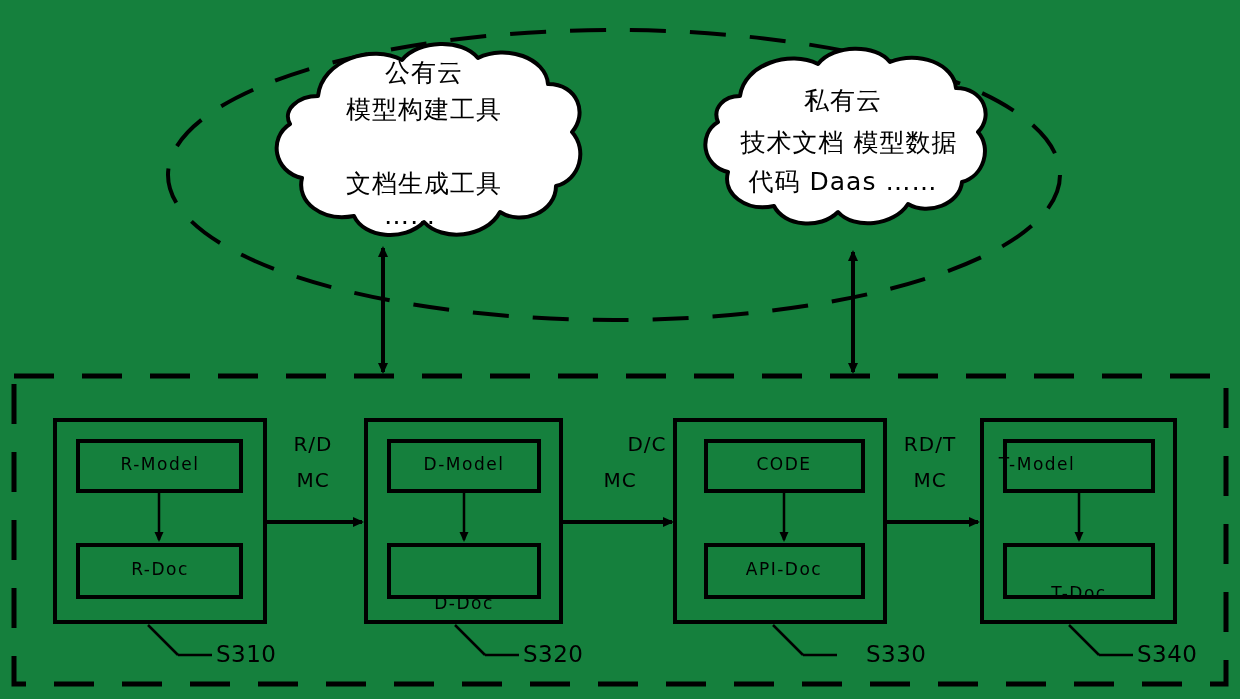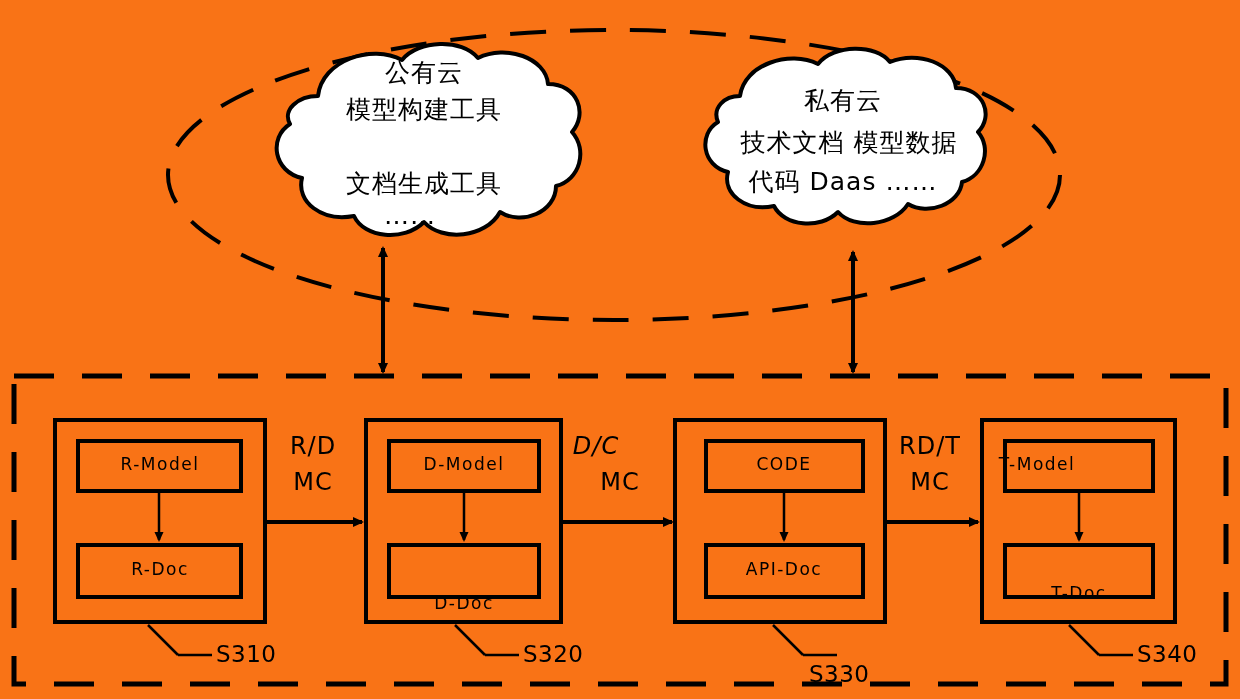--- a/index.html
+++ b/index.html
@@ -7,21 +7,21 @@
     padding: 0;
     background: #ffffff;
   }
   body {
     font-family: "DejaVu Sans", sans-serif;
   }
   #stage {
     position: relative;
     width: 1240px;
     height: 699px;
-    background: #f97316;
+    background: #15803d;
     overflow: hidden;
   }
   svg.layer {
     position: absolute;
     top: 0;
     left: 0;
     width: 1240px;
     height: 699px;
   }
   .txt {
@@ -35,21 +35,21 @@
     font-size: 25px;
     letter-spacing: 1px;
   }
   .boxlabel {
     font-family: "DejaVu Sans", sans-serif;
     font-size: 17px;
     letter-spacing: 1.5px;
   }
   .conn {
     font-family: "DejaVu Sans", sans-serif;
-    font-size: 24px;
+    font-size: 20px;
     letter-spacing: 1px;
   }
   .steplabel {
     font-family: "DejaVu Sans", sans-serif;
     font-size: 23px;
     letter-spacing: 0.5px;
   }
   .ctr {
     transform: translateX(-50%);
     text-align: center;
@@ -155,26 +155,26 @@
   <div class="txt boxlabel ctr" style="left:160px; top:561px;">R-Doc</div>
   <div class="txt steplabel" style="left:216px; top:643px;">S310</div>
 
   <div class="txt conn ctr" style="left:313px; top:434px;">R/D</div>
   <div class="txt conn ctr" style="left:313px; top:470px;">MC</div>
 
   <div class="txt boxlabel ctr" style="left:464px; top:456px;">D-Model</div>
   <div class="txt boxlabel ctr" style="left:464px; top:579px;margin-top:16px;">D-Doc</div>
   <div class="txt steplabel" style="left:523px; top:643px;">S320</div>
 
-  <div class="txt conn ctr" style="left:596px; top:434px;font-style:italic;">D/C</div>
+  <div class="txt conn ctr" style="left:647px; top:434px;">D/C</div>
   <div class="txt conn ctr" style="left:620px; top:470px;">MC</div>
 
   <div class="txt boxlabel ctr" style="left:784px; top:456px;">CODE</div>
   <div class="txt boxlabel ctr" style="left:784px; top:561px;">API-Doc</div>
-  <div class="txt steplabel" style="left:809px; top:643px;margin-top:20px;">S330</div>
+  <div class="txt steplabel" style="left:866px; top:643px;">S330</div>
 
   <div class="txt conn ctr" style="left:930px; top:434px;">RD/T</div>
   <div class="txt conn ctr" style="left:930px; top:470px;">MC</div>
 
   <div class="txt boxlabel ctr" style="left:1037px; top:456px;">T-Model</div>
   <div class="txt boxlabel ctr" style="left:1079px; top:585px;">T-Doc</div>
   <div class="txt steplabel" style="left:1137px; top:643px;">S340</div>
 
 </div>
 

